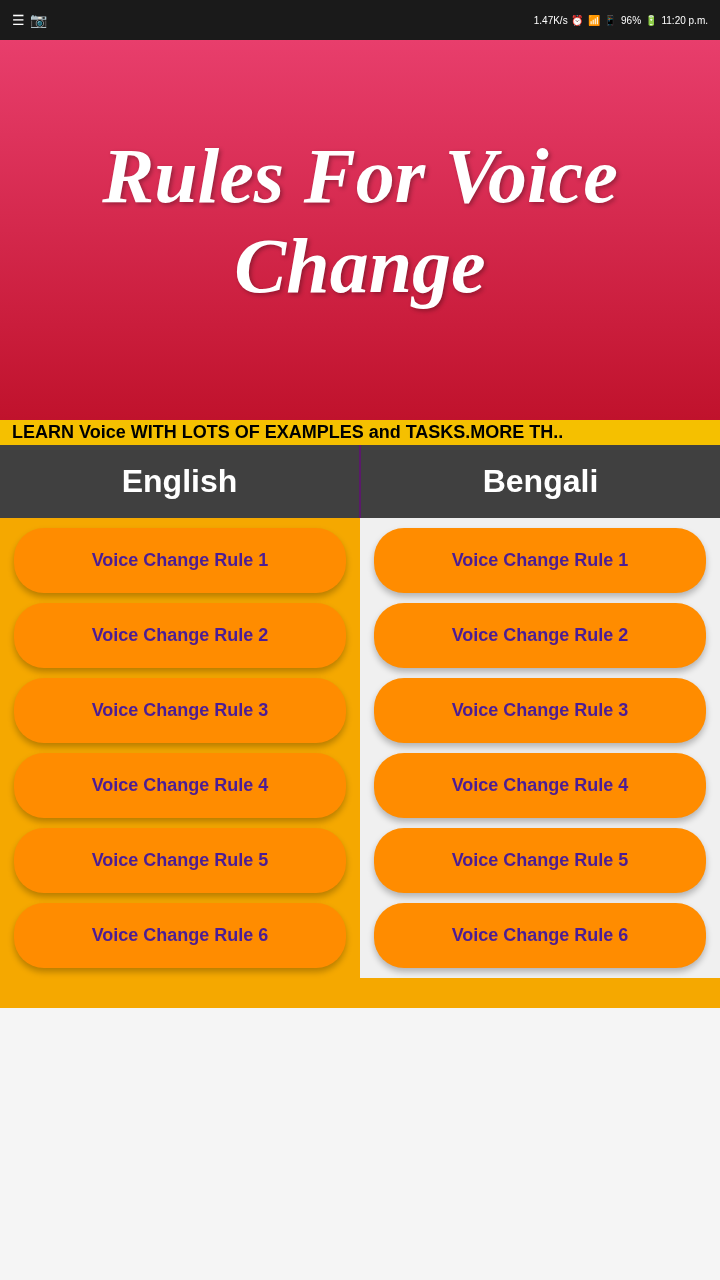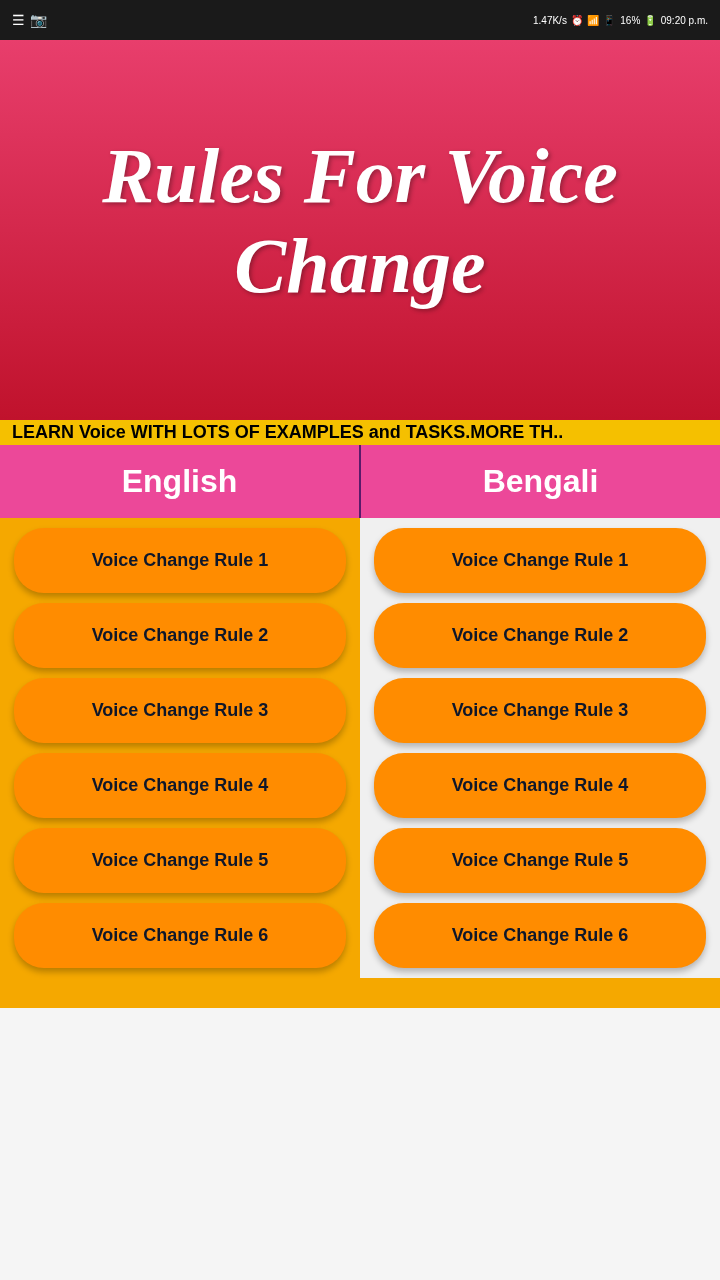--- a/index.html
+++ b/index.html
@@ -75,21 +75,21 @@
     }
     @keyframes marquee {
       0% { transform: translateX(100%); }
       100% { transform: translateX(-100%); }
     }
 
     
     .columns-header {
       display: flex;
       width: 100%;
-      background: #ec4899;
+      background: #404040;
     }
     .col-header {
       flex: 1;
       text-align: center;
       color: white;
       font-size: 32px;
       font-weight: bold;
       padding: 18px 0;
     }
     .col-divider {
@@ -115,21 +115,21 @@
       background: #f0f0f0;
       padding: 10px 14px;
     }
 
     .rule-btn {
       width: 100%;
       background: #ff8c00;
       border: none;
       border-radius: 30px;
       padding: 22px 10px;
-      color: #0f172a;
+      color: #4c1d95;
       font-size: 18px;
       font-weight: bold;
       text-align: center;
       cursor: pointer;
       box-shadow: 0 4px 6px rgba(0,0,0,0.25);
       display: block;
     }
 
     
     .rules-col.right .rule-btn {
@@ -149,23 +149,23 @@
 <div class="status-bar">
   <div class="status-left">
     <span>☰</span>
     <span>📷</span>
   </div>
   <div class="status-right">
     <span>1.47K/s</span>
     <span>⏰</span>
     <span>📶</span>
     <span>📱</span>
-    <span>16%</span>
+    <span>96%</span>
     <span>🔋</span>
-    <span>09:20 p.m.</span>
+    <span>11:20 p.m.</span>
   </div>
 </div>
 
 <div class="header">
   <div class="header-title">Rules For Voice Change</div>
 </div>
 
 <div class="marquee-banner">
   <span class="marquee-text">LEARN Voice WITH LOTS OF EXAMPLES and TASKS.MORE TH..</span>
 </div>

